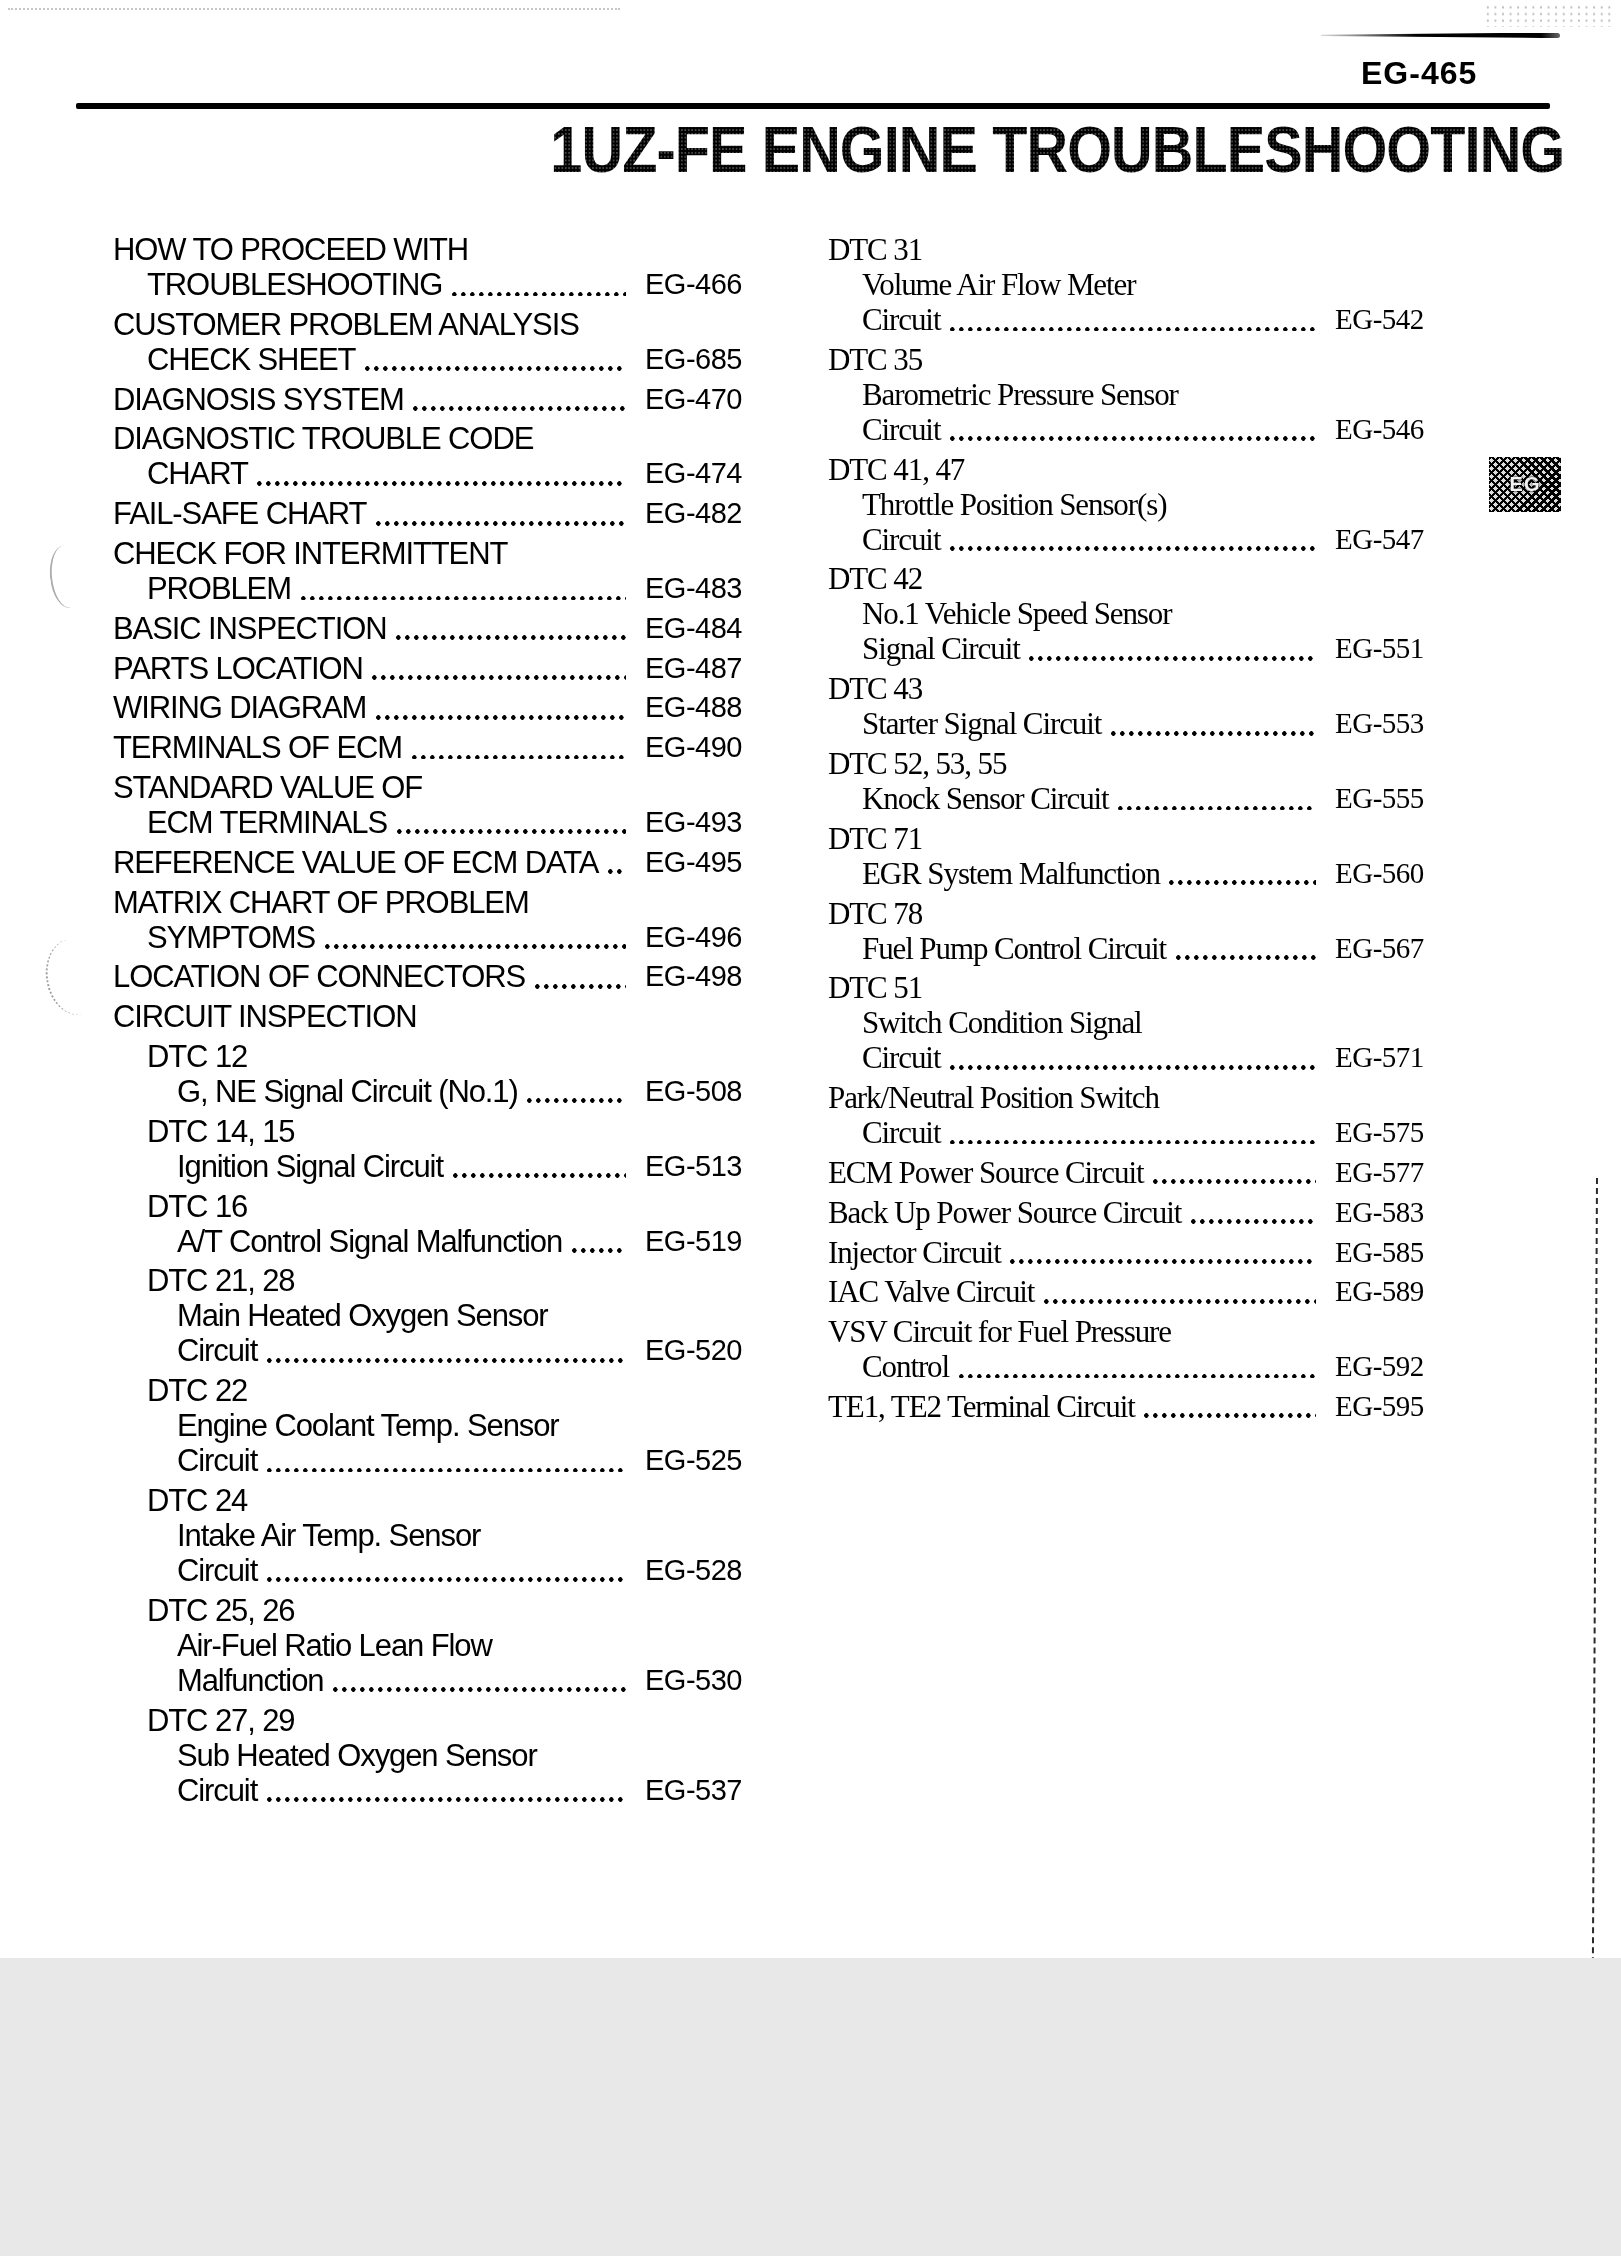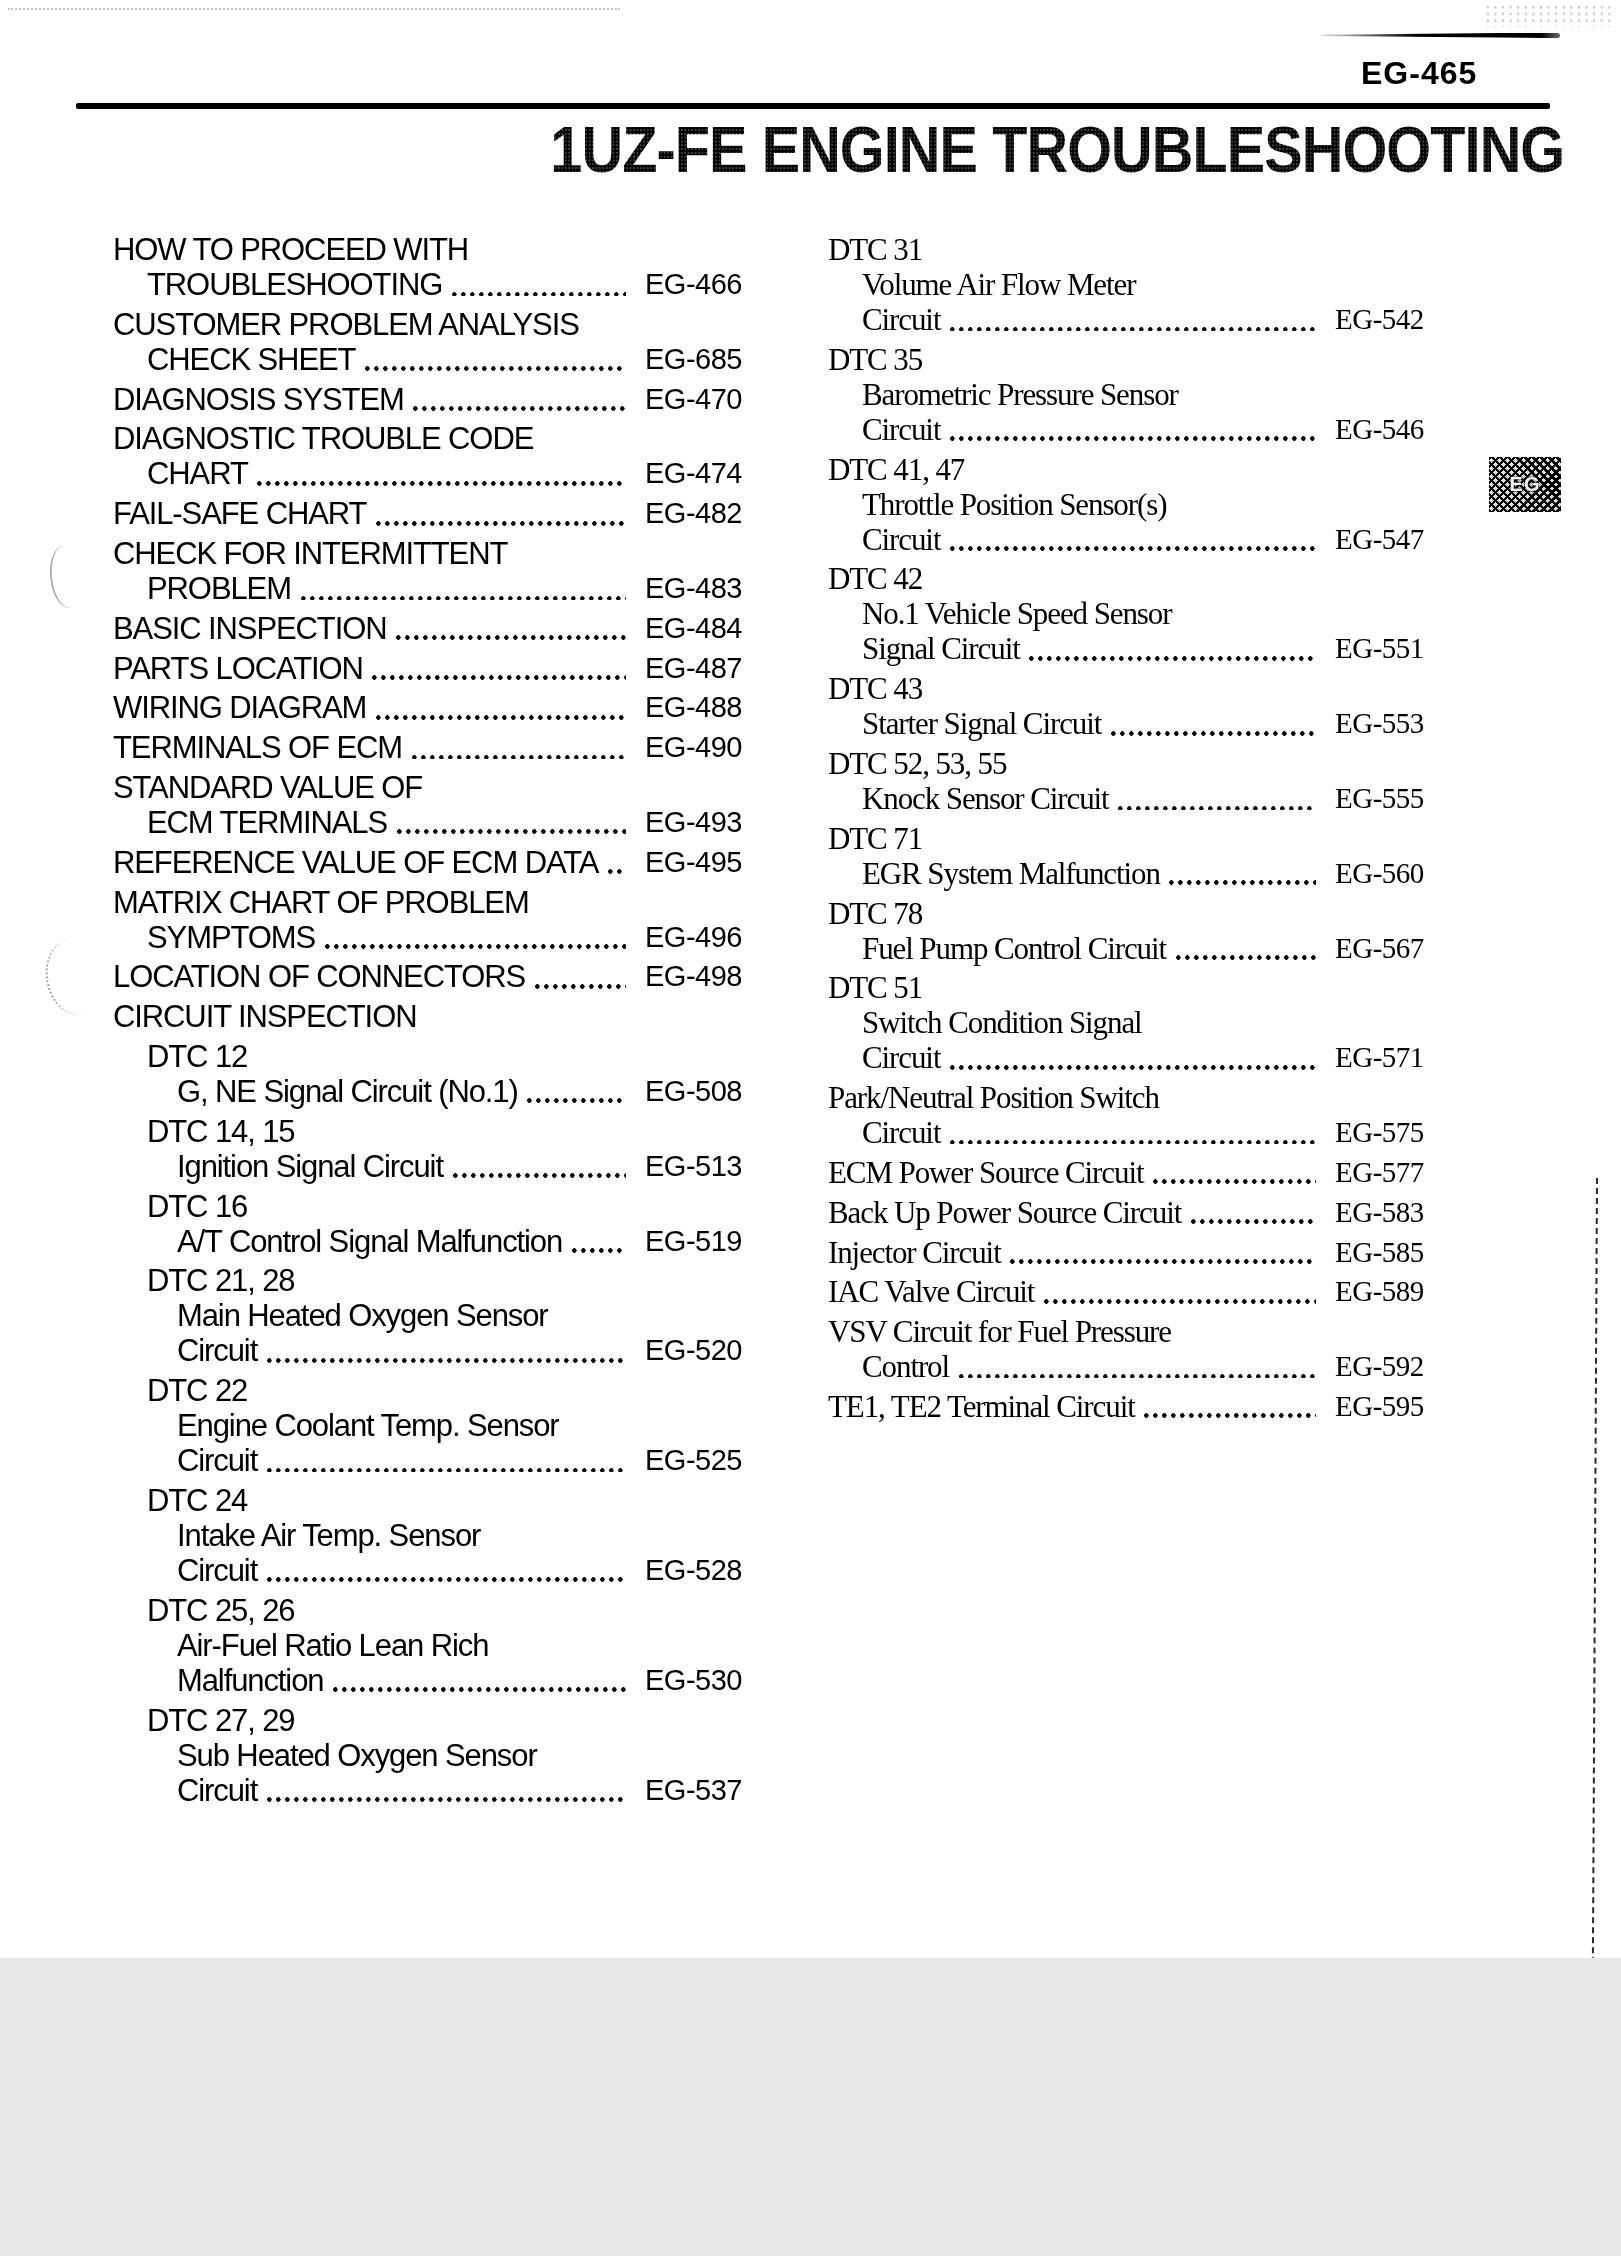--- a/index.html
+++ b/index.html
@@ -341,21 +341,21 @@
           <span class="toc-text">Circuit</span>
           <span class="leader"></span>
           <span class="pageref">EG-528</span>
         </div>
       </div>
       <div class="toc-entry">
         <div class="toc-line ind1">
           <span class="toc-text">DTC 25, 26</span>
         </div>
         <div class="toc-line ind2">
-          <span class="toc-text">Air-Fuel Ratio Lean Rich</span>
+          <span class="toc-text">Air-Fuel Ratio Lean Flow</span>
         </div>
         <div class="toc-line ind2">
           <span class="toc-text">Malfunction</span>
           <span class="leader"></span>
           <span class="pageref">EG-530</span>
         </div>
       </div>
       <div class="toc-entry">
         <div class="toc-line ind1">
           <span class="toc-text">DTC 27, 29</span>

